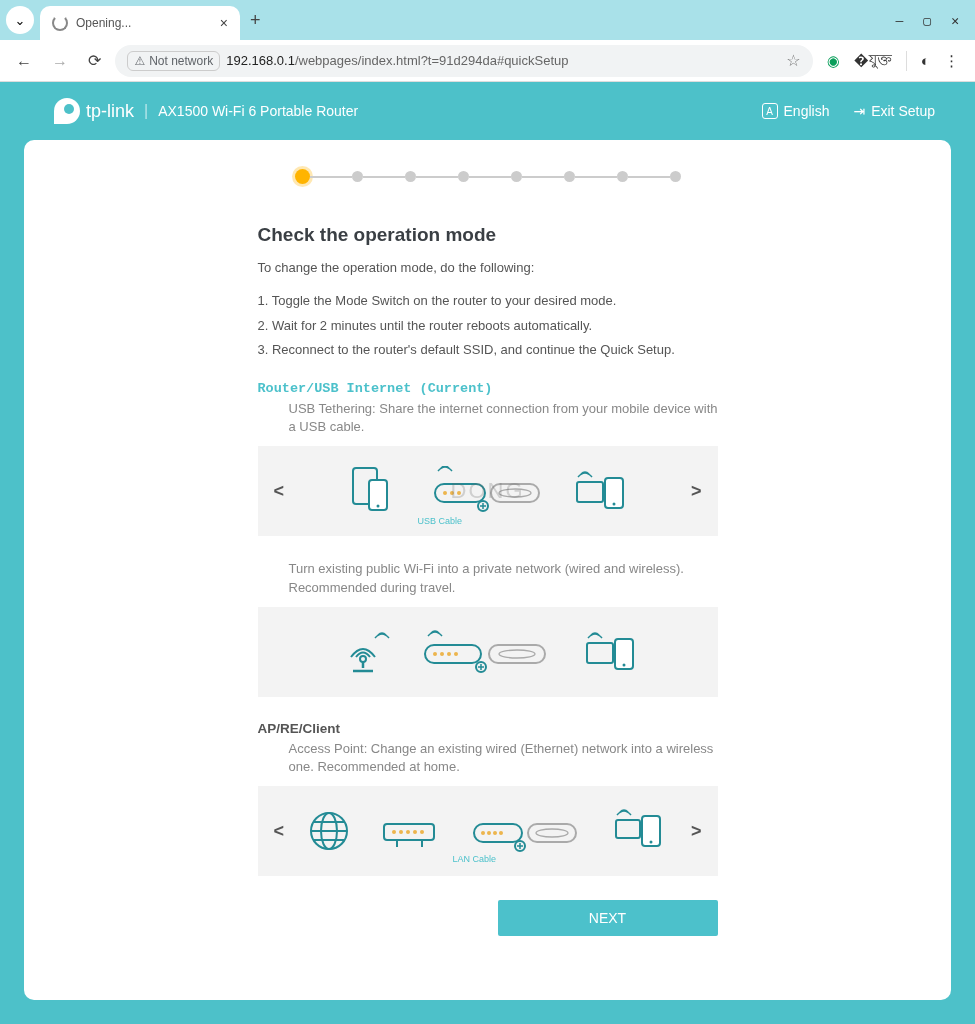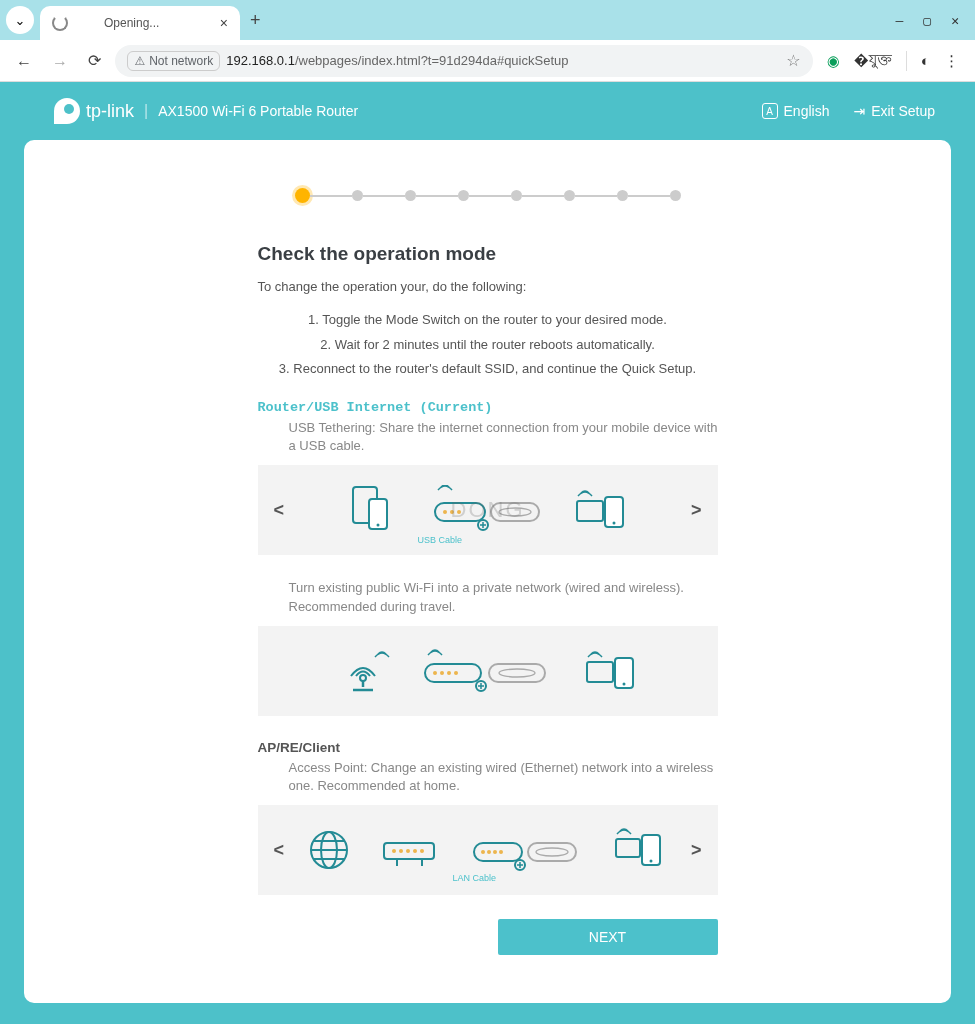--- a/index.html
+++ b/index.html
@@ -33,21 +33,21 @@
   align-items: center;
   padding: 0 12px;
   gap: 8px;
   min-width: 200px;
   margin-top: 6px;
 }
 .tab-favicon {
   width: 16px; height: 16px; border: 2px solid #888; border-top-color: transparent;
   border-radius: 50%;
 }
-.tab-title { font-size: 12px; color: #555; flex: 1; margin-left: 28px; }
+.tab-title { font-size: 12px; color: #555; flex: 1; }
 .tab-close { font-size: 14px; color: #444; cursor: pointer; }
 .new-tab { margin-left: 10px; font-size: 18px; color: #444; }
 .window-controls { margin-left: auto; display: flex; gap: 20px; padding-right: 16px; }
 .window-controls span { font-size: 13px; color: #333; font-family: monospace; }
 .toolbar {
   height: 42px;
   background: #fff;
   display: flex;
   align-items: center;
   padding: 0 10px;
@@ -109,21 +109,21 @@
 .logo-text { font-size: 18px; font-weight: 400; }
 .header-sep { margin: 0 10px; font-size: 16px; color: rgba(255,255,255,0.6); }
 .product-name { font-size: 14px; }
 .header-right { margin-left: auto; display: flex; gap: 24px; align-items: center; }
 .header-btn { display: flex; align-items: center; gap: 6px; font-size: 14px; color: #fff; cursor: pointer; }
 .card {
   background: #fff;
   margin: 0 24px;
   border-radius: 10px;
   min-height: 860px;
-  padding: 48px 0;
+  padding: 29px 0;
 }
 .stepper {
   display: flex;
   align-items: center;
   justify-content: center;
   margin-bottom: 40px;
 }
 .step-dot {
   width: 11px; height: 11px; border-radius: 50%;
   background: #ccc;
@@ -132,21 +132,21 @@
   width: 15px; height: 15px; background: #ffb400;
   box-shadow: 0 0 0 3px rgba(255,180,0,0.3);
 }
 .step-line { width: 42px; height: 2px; background: #ccc; }
 .content {
   max-width: 460px;
   margin: 0 auto;
 }
 .page-title { font-size: 19px; font-weight: bold; color: #3a3f44; margin-bottom: 14px; }
 .intro { font-size: 13px; color: #555; margin-bottom: 14px; }
-.steps-list { font-size: 13px; color: #555; line-height: 1.9; margin-bottom: 18px; text-align: center; }
+.steps-list { font-size: 13px; color: #555; line-height: 1.9; margin-bottom: 18px; }
 .mode-title { font-size: 13.5px; font-weight: bold; color: #555; margin-bottom: 4px; }
 .mode-title.current { color: #4cc1cb; font-family: Liberation Mono, monospace; }
 .mode-desc { font-size: 13px; color: #888; line-height: 1.4; margin-bottom: 10px; margin-left: 31px; }
 .diagram {
   background: #f3f3f3;
   height: 90px;
   display: flex;
   align-items: center;
   justify-content: space-between;
   padding: 0 16px;
@@ -251,21 +251,21 @@
       <div class="step-line"></div>
       <div class="step-dot"></div>
       <div class="step-line"></div>
       <div class="step-dot"></div>
       <div class="step-line"></div>
       <div class="step-dot"></div>
     </div>
 
     <div class="content">
       <h2 class="page-title">Check the operation mode</h2>
-      <p class="intro">To change the operation your, do the following:</p>
+      <p class="intro">To change the operation mode, do the following:</p>
       <div class="steps-list">
         <div>1. Toggle the Mode Switch on the router to your desired mode.</div>
         <div>2. Wait for 2 minutes until the router reboots automatically.</div>
         <div>3. Reconnect to the router's default SSID, and continue the Quick Setup.</div>
       </div>
 
       <div class="mode-title current">Router/USB Internet (Current)</div>
       <div class="mode-desc">USB Tethering: Share the internet connection from your mobile device with a USB cable.</div>
       <div class="diagram">
         <span class="diag-arrow">&lt;</span>

